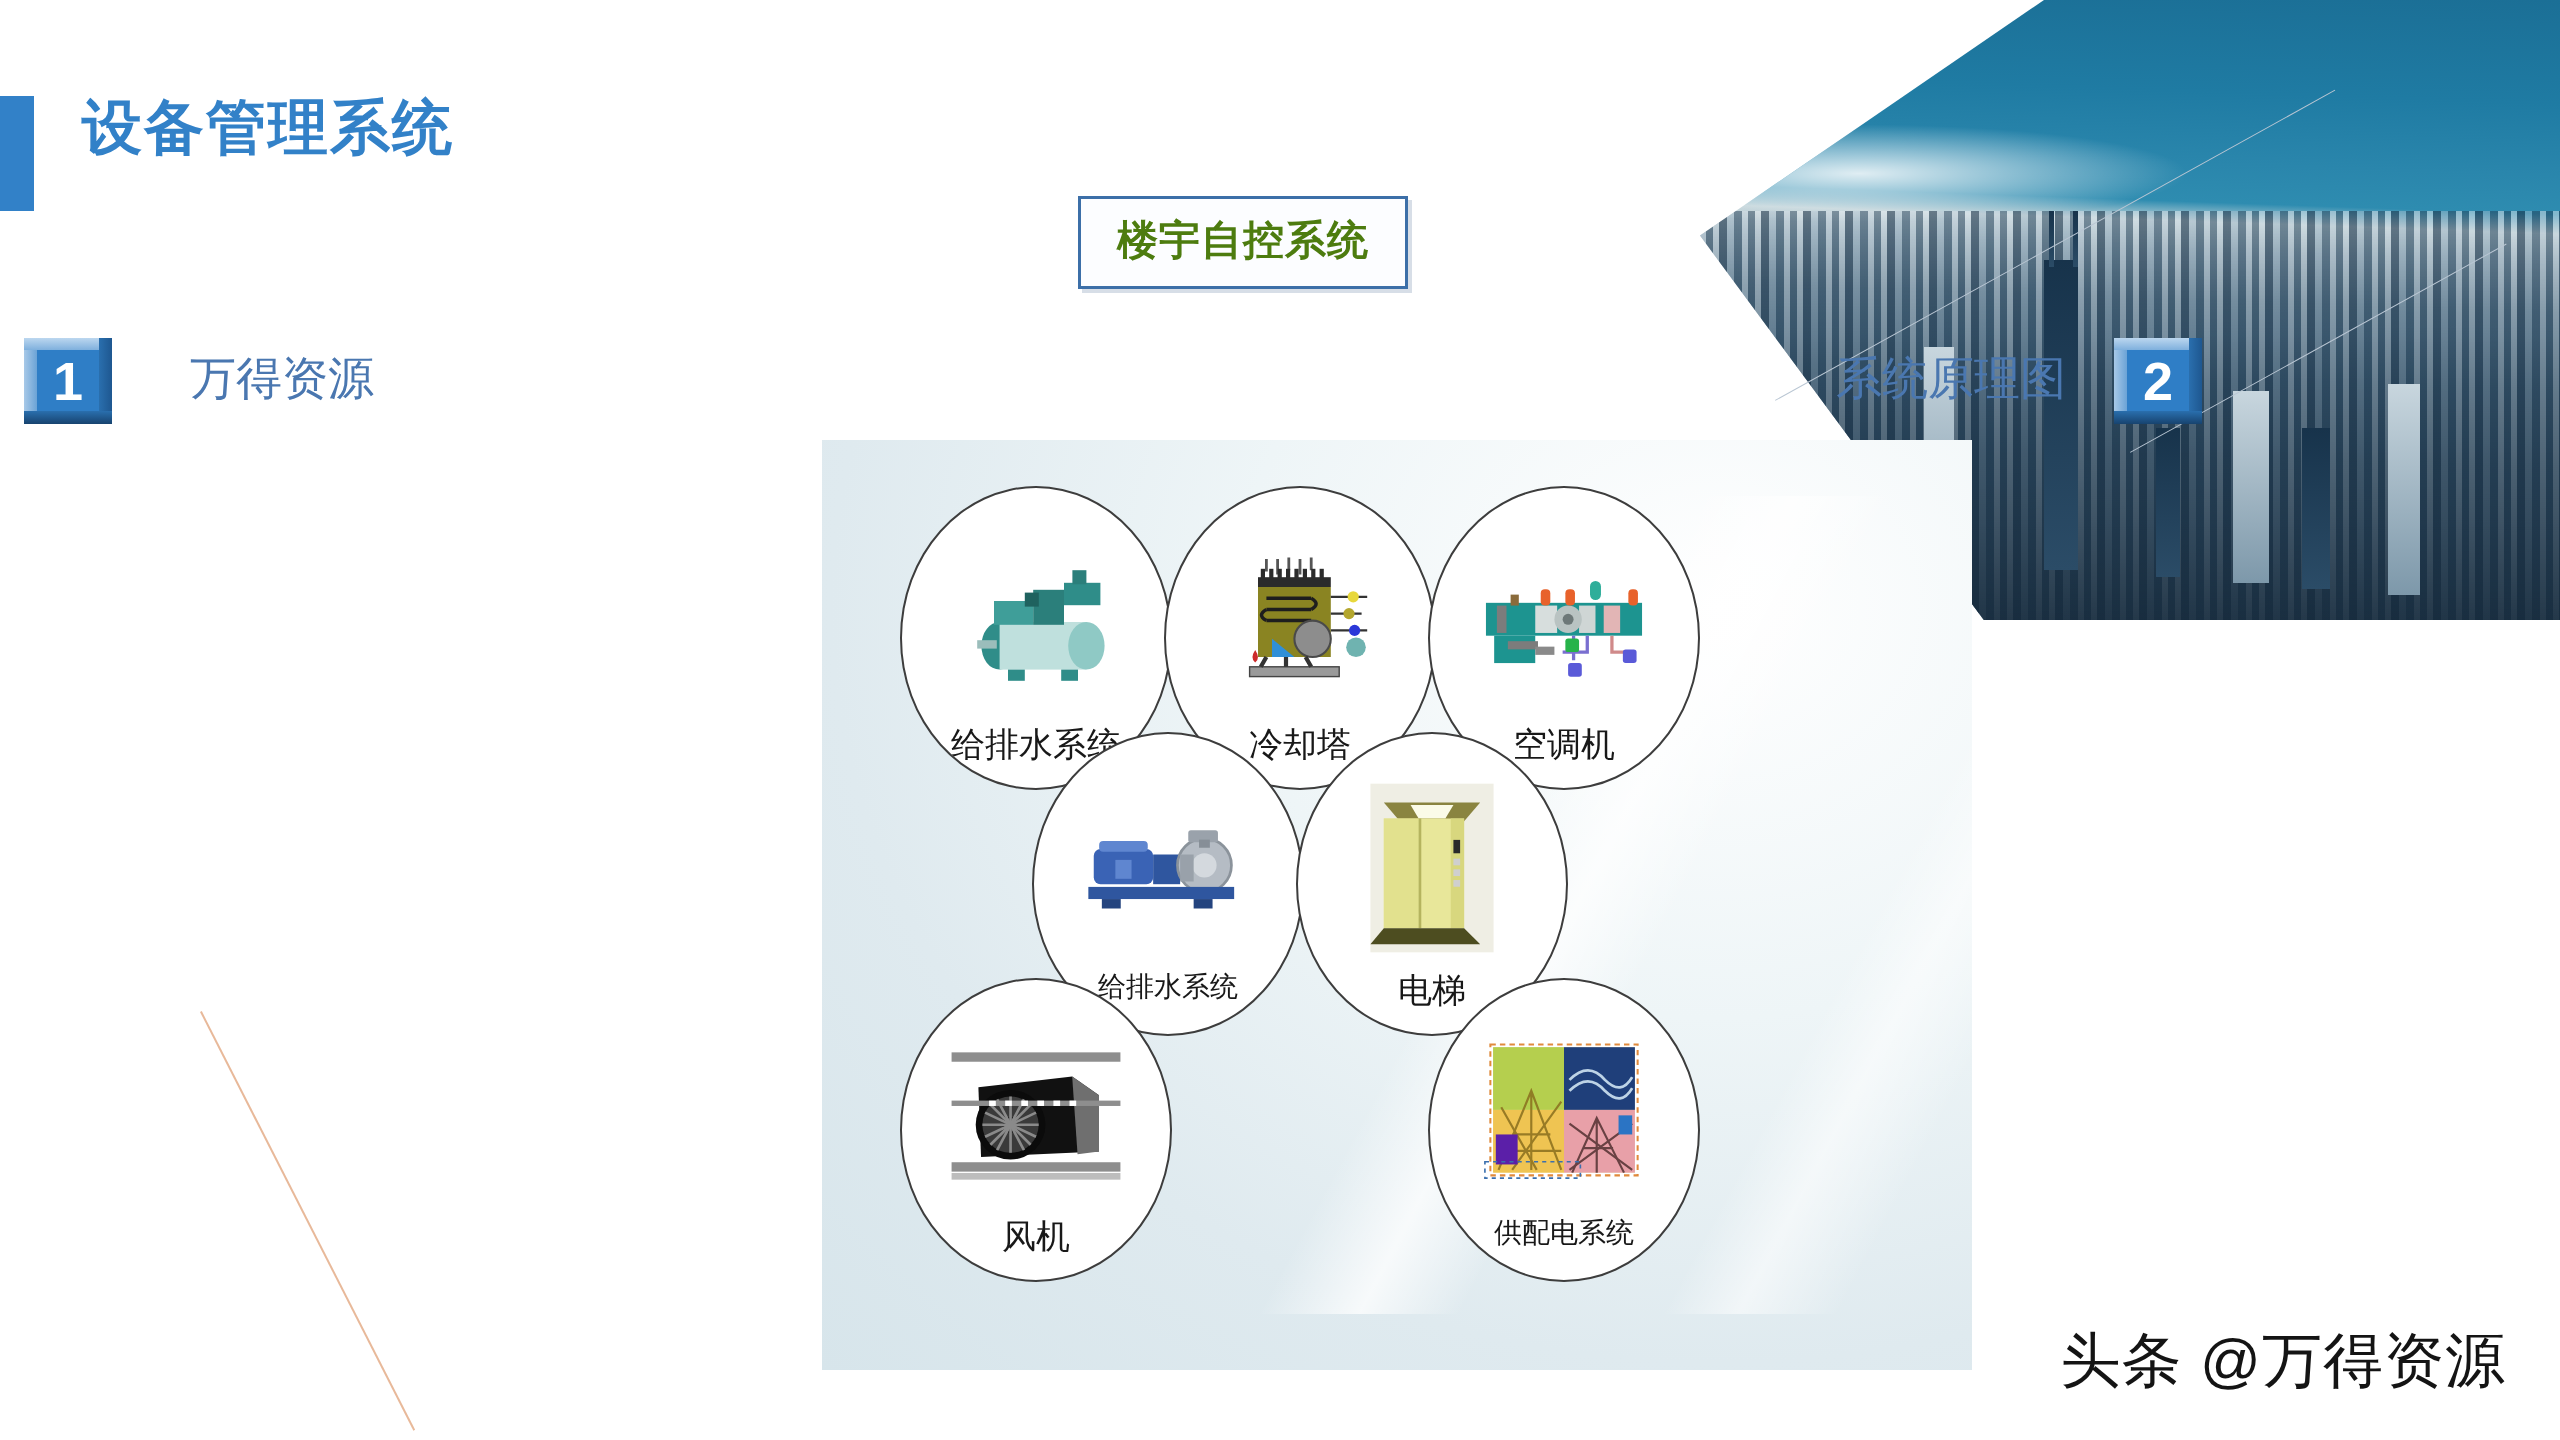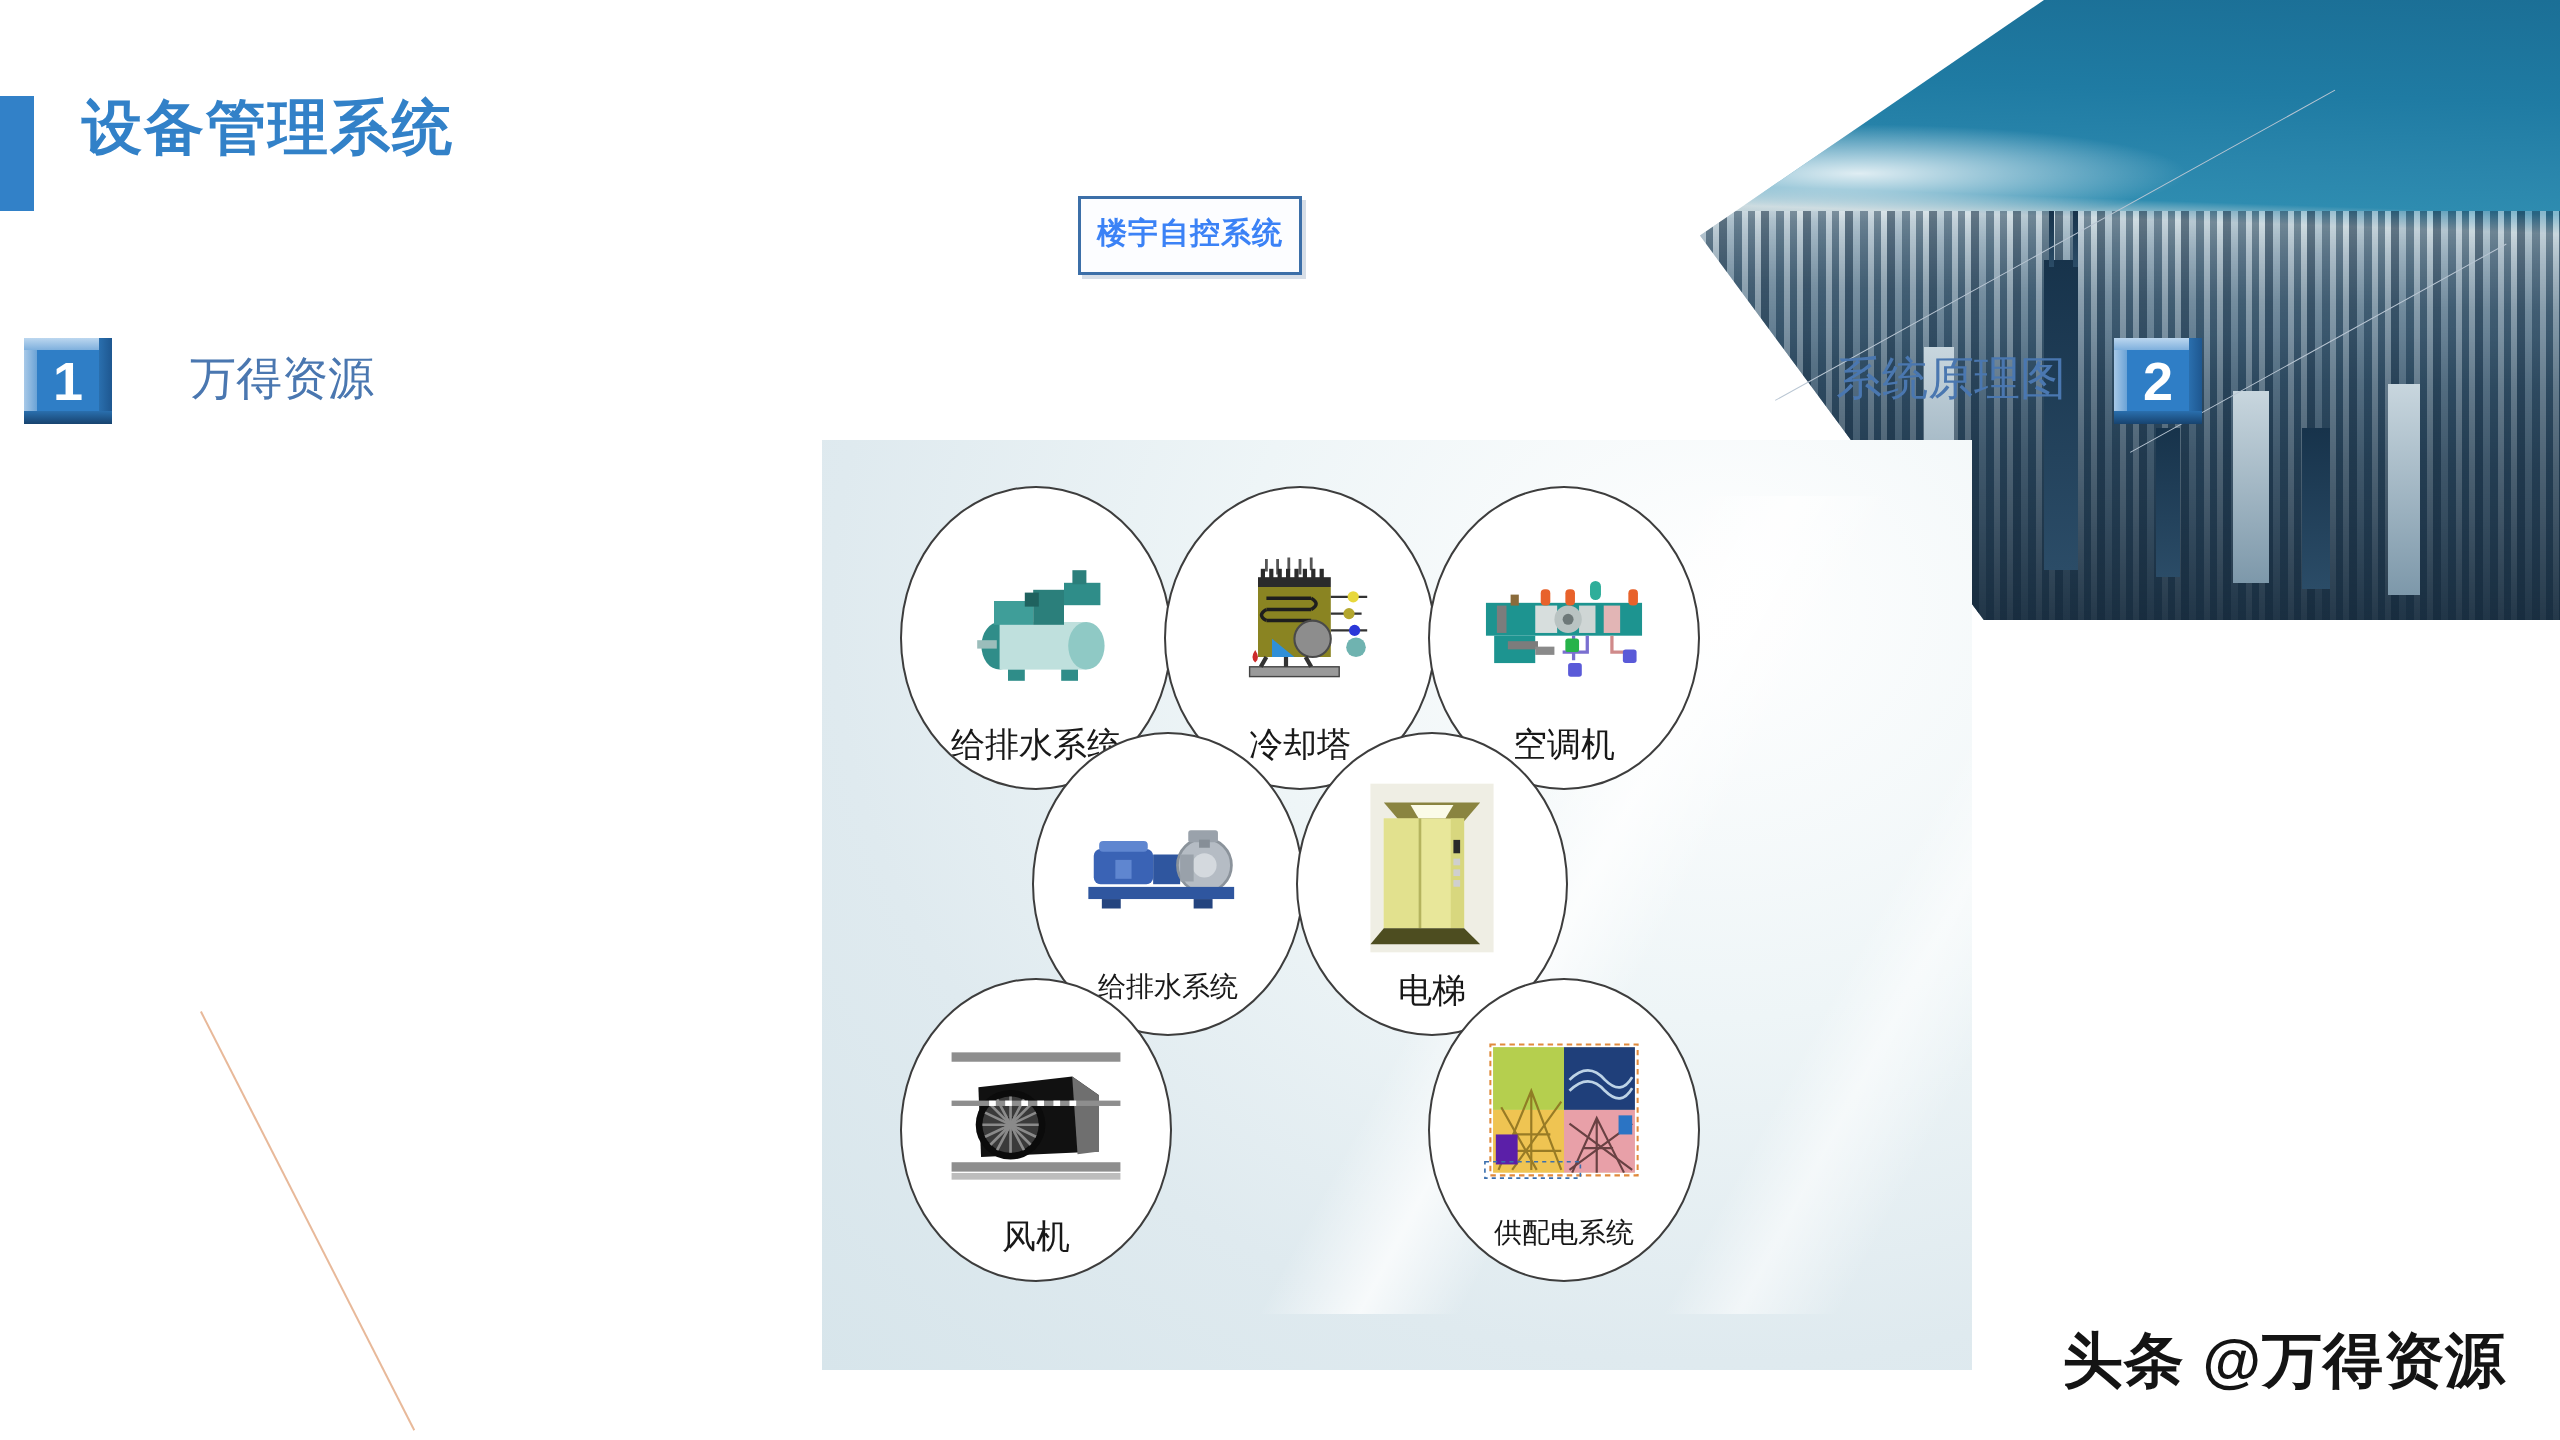--- a/index.html
+++ b/index.html
@@ -95,24 +95,24 @@
   
   .body-text{
     position:absolute;left:70px;top:476px;width:640px;
     font-size:39px;line-height:1.72;color:#1a1a1a;
     text-indent:78px;
   }
 
   
   .boxed-title{
     position:absolute;left:1078px;top:196px;
-    padding:14px 16px 18px;
+    padding:14px 36px 18px;
     border:3px solid #3c6fa8; background:#fcfdff;
     box-shadow:4px 4px 0 rgba(140,160,185,.35);
-    color:#3b82f6;font-size:30px;font-weight:bold;white-space:nowrap;
+    color:#4d7c0f;font-size:41px;font-weight:bold;white-space:nowrap;
     letter-spacing:1px;
   }
 
   
   .diagram{
     position:absolute;left:822px;top:440px;width:1150px;height:930px;
     background:
       radial-gradient(ellipse at 78% 18%, #ffffff 0%, #eef5f7 38%, #dfeaef 70%, #d7e5eb 100%);
     overflow:hidden;
   }
@@ -151,21 +151,21 @@
 
   
   .orange-line{
     position:absolute;left:200px;top:1012px;width:2px;height:470px;
     background:#e8b99a;transform:rotate(-27deg);transform-origin:top left;
   }
 
   
   .watermark{
     position:absolute;right:54px;bottom:38px;
-    font-size:60px;font-weight:bold;color:#141414;white-space:nowrap;
+    font-size:60px;font-weight:normal;color:#141414;white-space:nowrap;
     letter-spacing:1px;
   }
 </style>
 </head>
 <body>
 
 <div class="slide">
 
   <div class="corner-photo">
     <div class="haze"></div>

